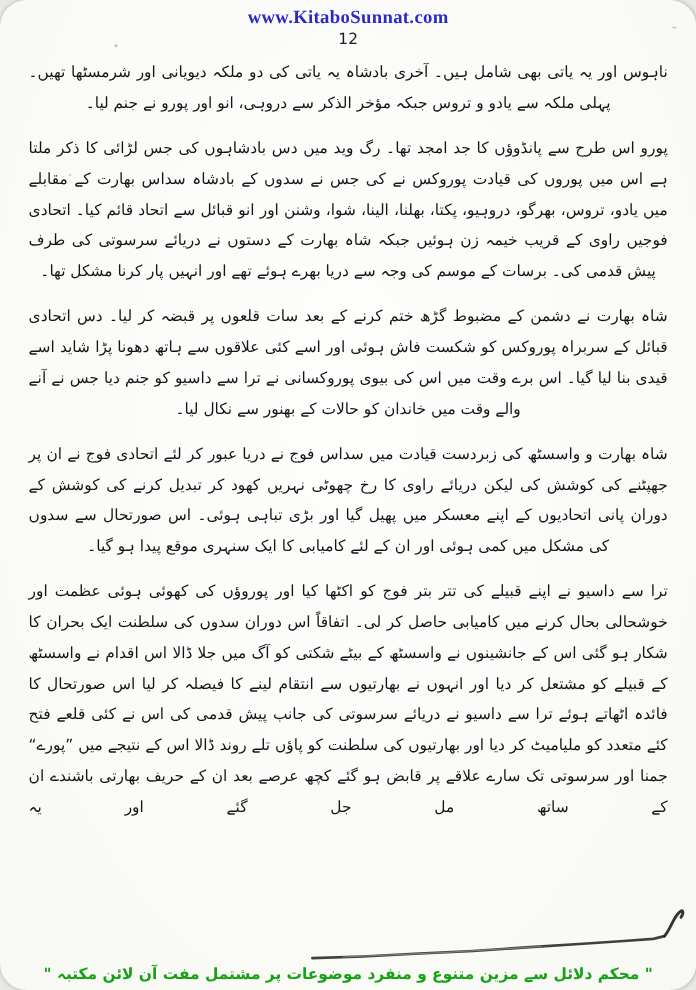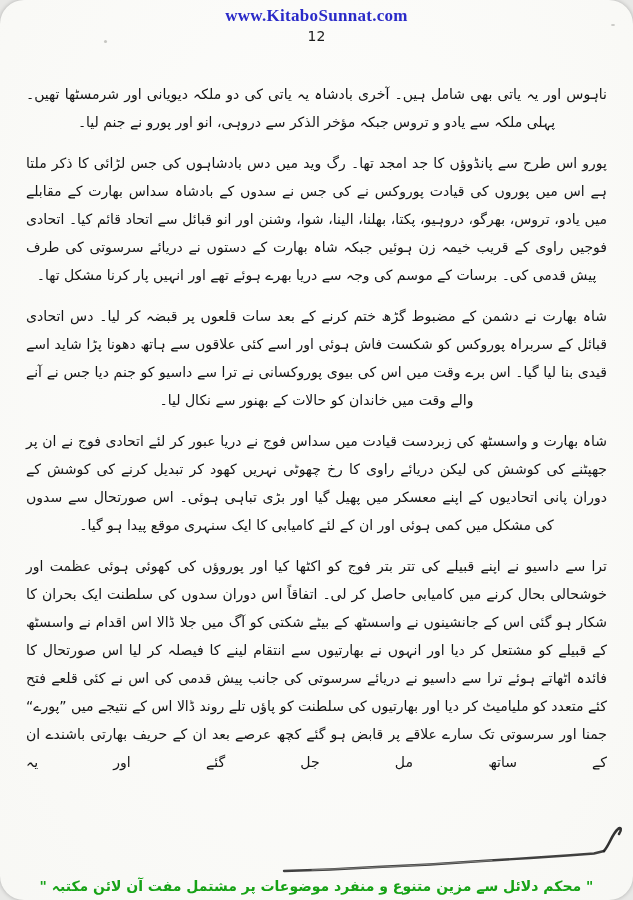--- a/index.html
+++ b/index.html
@@ -57,21 +57,21 @@
 </style>
 </head>
 <body>
 
 <div class="page">
 
   <div class="site-header" style="color: rgb(42, 42, 200);">www.KitaboSunnat.com</div>
 
   <div class="page-number">12</div>
 
-  <div class="content" style="color: rgb(20, 20, 20); margin-top: 28px;">
+  <div class="content" style="color: rgb(20, 20, 20);">
     <p class="center-last">ناہوس اور یہ یاتی بھی شامل ہیں۔ آخری بادشاہ یہ یاتی کی دو ملکہ دیویانی اور شرمسٹھا تھیں۔ پہلی ملکہ سے یادو و تروس جبکہ مؤخر الذکر سے دروہی، انو اور پورو نے جنم لیا۔</p>
     <p class="center-last">پورو اس طرح سے پانڈوؤں کا جد امجد تھا۔ رگ وید میں دس بادشاہوں کی جس لڑائی کا ذکر ملتا ہے اس میں پوروں کی قیادت پوروکس نے کی جس نے سدوں کے بادشاہ سداس بھارت کے مقابلے میں یادو، تروس، بھرگو، دروہیو، پکتا، بھلنا، الینا، شوا، وشنن اور انو قبائل سے اتحاد قائم کیا۔ اتحادی فوجیں راوی کے قریب خیمہ زن ہوئیں جبکہ شاہ بھارت کے دستوں نے دریائے سرسوتی کی طرف پیش قدمی کی۔ برسات کے موسم کی وجہ سے دریا بھرے ہوئے تھے اور انہیں پار کرنا مشکل تھا۔</p>
     <p class="center-last">شاہ بھارت نے دشمن کے مضبوط گڑھ ختم کرنے کے بعد سات قلعوں پر قبضہ کر لیا۔ دس اتحادی قبائل کے سربراہ پوروکس کو شکست فاش ہوئی اور اسے کئی علاقوں سے ہاتھ دھونا پڑا شاید اسے قیدی بنا لیا گیا۔ اس برے وقت میں اس کی بیوی پوروکسانی نے ترا سے داسیو کو جنم دیا جس نے آنے والے وقت میں خاندان کو حالات کے بھنور سے نکال لیا۔</p>
     <p class="center-last">شاہ بھارت و واسسٹھ کی زبردست قیادت میں سداس فوج نے دریا عبور کر لئے اتحادی فوج نے ان پر جھپٹنے کی کوشش کی لیکن دریائے راوی کا رخ چھوٹی نہریں کھود کر تبدیل کرنے کی کوشش کے دوران پانی اتحادیوں کے اپنے معسکر میں پھیل گیا اور بڑی تباہی ہوئی۔ اس صورتحال سے سدوں کی مشکل میں کمی ہوئی اور ان کے لئے کامیابی کا ایک سنہری موقع پیدا ہو گیا۔</p>
     <p class="full-last">ترا سے داسیو نے اپنے قبیلے کی تتر بتر فوج کو اکٹھا کیا اور پوروؤں کی کھوئی ہوئی عظمت اور خوشحالی بحال کرنے میں کامیابی حاصل کر لی۔ اتفاقاً اس دوران سدوں کی سلطنت ایک بحران کا شکار ہو گئی اس کے جانشینوں نے واسسٹھ کے بیٹے شکتی کو آگ میں جلا ڈالا اس اقدام نے واسسٹھ کے قبیلے کو مشتعل کر دیا اور انہوں نے بھارتیوں سے انتقام لینے کا فیصلہ کر لیا اس صورتحال کا فائدہ اٹھاتے ہوئے ترا سے داسیو نے دریائے سرسوتی کی جانب پیش قدمی کی اس نے کئی قلعے فتح کئے متعدد کو ملیامیٹ کر دیا اور بھارتیوں کی سلطنت کو پاؤں تلے روند ڈالا اس کے نتیجے میں ”پورے“ جمنا اور سرسوتی تک سارے علاقے پر قابض ہو گئے کچھ عرصے بعد ان کے حریف بھارتی باشندے ان کے ساتھ مل جل گئے اور یہ</p>
   </div>
 
   <svg class="scribble" viewBox="0 0 345 52">
     <path d="M2,47 L48,45.5 L95,43 L148,40.5 L200,37 L248,34 L285,31.5 L312,29.5 L322,27" fill="none" stroke="#2b2b2b" stroke-width="2.4" stroke-linecap="round" opacity="0.9"></path>
     <path d="M30,46 L120,42 L210,36.5" fill="none" stroke="#8f8f8b" stroke-width="1" stroke-linecap="round" opacity="0.8"></path>

